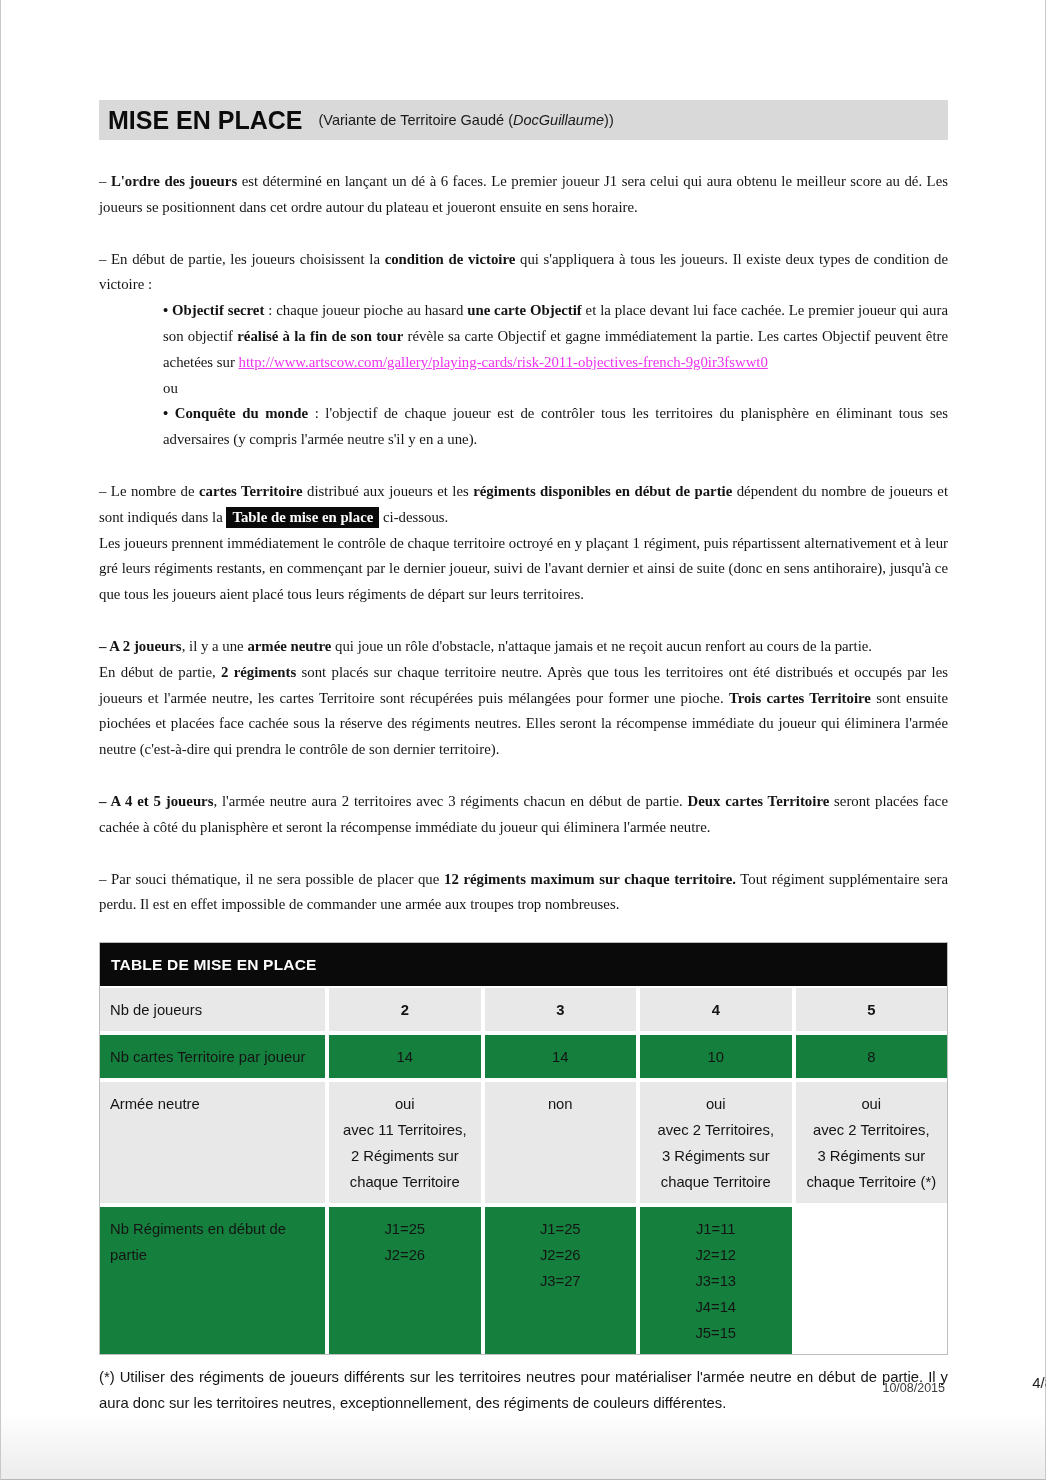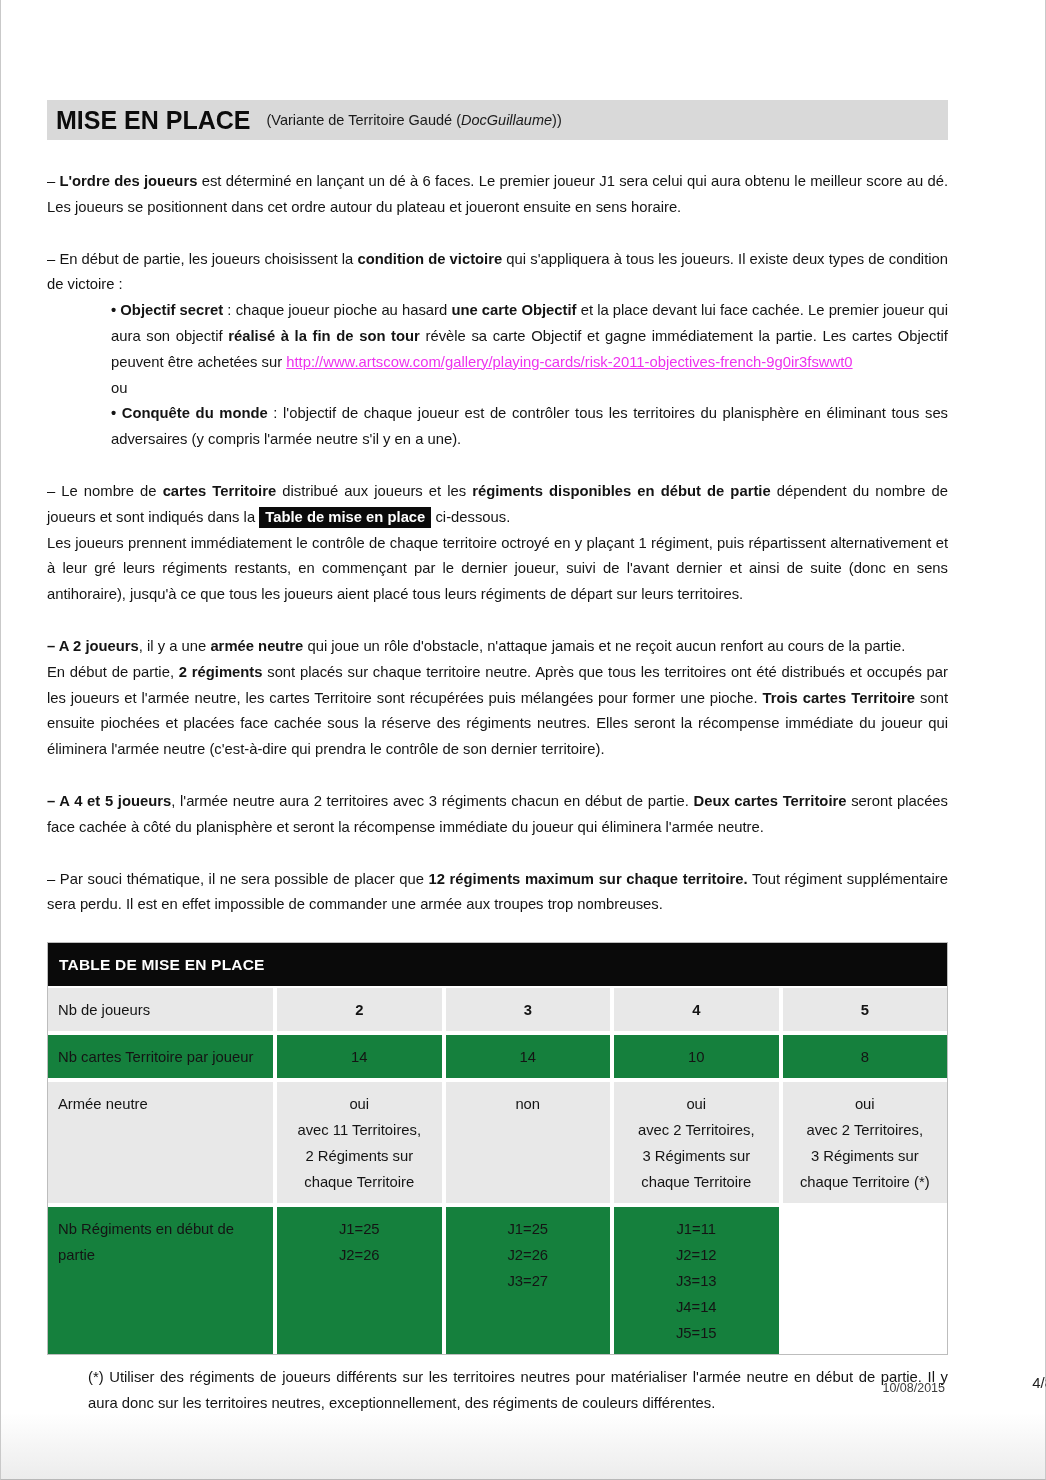--- a/index.html
+++ b/index.html
@@ -6,31 +6,31 @@
   body {
     width:1046px; height:1480px; position:relative; overflow:hidden;
     font-family:"Liberation Sans", sans-serif; color:#141414;
   }
   .page {
     position:absolute; inset:0;
     border-left:1px solid #c9c9c9; border-right:1px solid #c9c9c9;
     border-bottom:1px solid #b8b8b8; box-sizing:border-box;
     background:linear-gradient(#ffffff 95.5%, #ececec 100%);
   }
-  .content { padding:100px 97px 0 46px; }
+  .content { padding:100px 97px 0 98px; }
 
   .title-band {
     background:var(--band,#d9d9d9); height:40px; display:flex; align-items:center;
     padding-left:9px; box-sizing:border-box;
   }
   .doc-title { font-size:25px; font-weight:900; letter-spacing:0px; color:#0c0c0c; white-space:nowrap; }
   .doc-subtitle { font-size:14.5px; margin-left:16px; color:#1a1a1a; white-space:nowrap; }
   .doc-subtitle .i { font-style:italic; }
 
-  .paras { margin-top:29px; }
+  .paras { margin-top:29px;font-family:Liberation Serif, serif; }
   .para {
     font-size:14.8px; line-height:25.8px; text-align:justify; margin:0;
   }
   .para.gap { margin-top:26px; }
   .para.bullet { margin-left:64px; }
   .b { font-weight:bold; }
   .i { font-style:italic; }
   .hl { background:#0a0a0a; color:#ffffff; font-weight:bold; padding:2px 6px 3px; }
   a.link { color:var(--link,#ee33ee); text-decoration:underline; word-break:break-all; }
 
@@ -43,21 +43,21 @@
     display:grid; grid-template-columns:225px 1fr 1fr 1fr 1fr;
     gap:4px; background:#ffffff; margin-top:2px;
   }
   .cell { font-size:14.8px; padding:9px 8px 8px; line-height:26px; background:#15803d; }
   .cell.gray { background:var(--rowgray,#e8e8e8); }
   .cell.label { text-align:left; padding-left:10px; }
   .cell.val { text-align:center; }
   .cell.bold { font-weight:bold; }
   .cell .ln { line-height:26px; }
 
-  .footnote { margin-top:9px; font-size:14.8px; line-height:26px; text-align:justify;margin-left:41px; }
+  .footnote { margin-top:9px; font-size:14.8px; line-height:26px; text-align:justify; }
 
   .footer-page {
     position:absolute; left:8px; top:1374px; width:100%;
     text-align:right; font-size:15px; color:#1e1e1e;
   }
   .footer-date {
     position:absolute; right:100px; top:1381px;
     font-size:12.5px; color:#3c3c3c;
   }
 </style>

